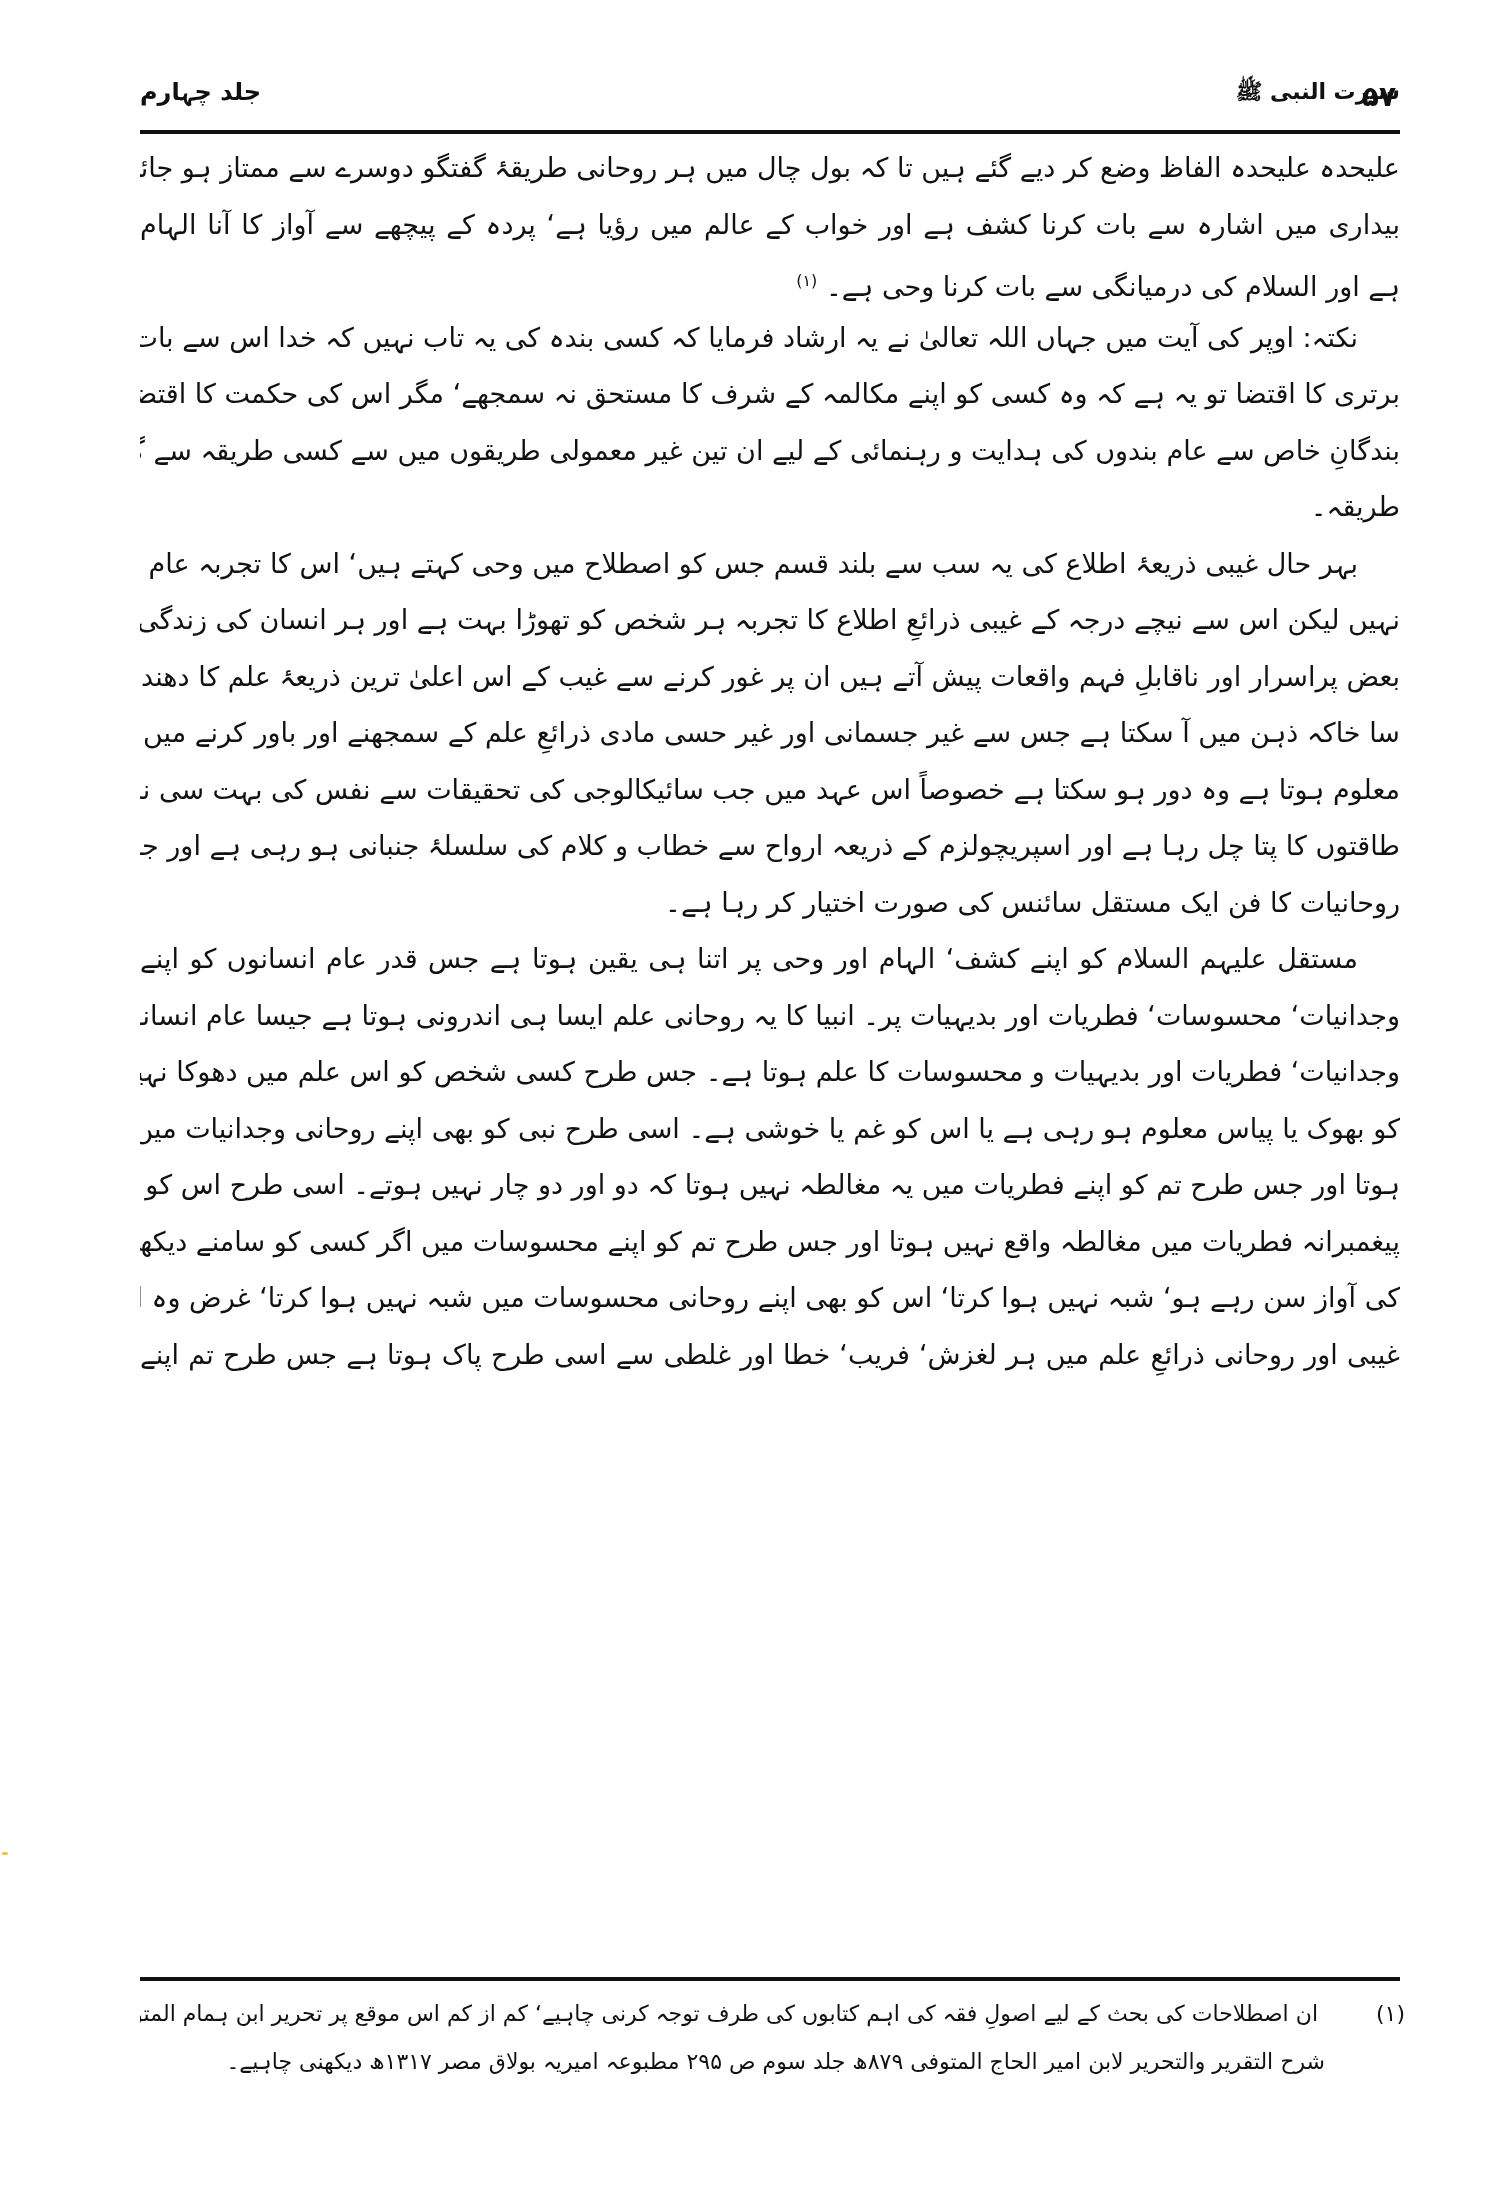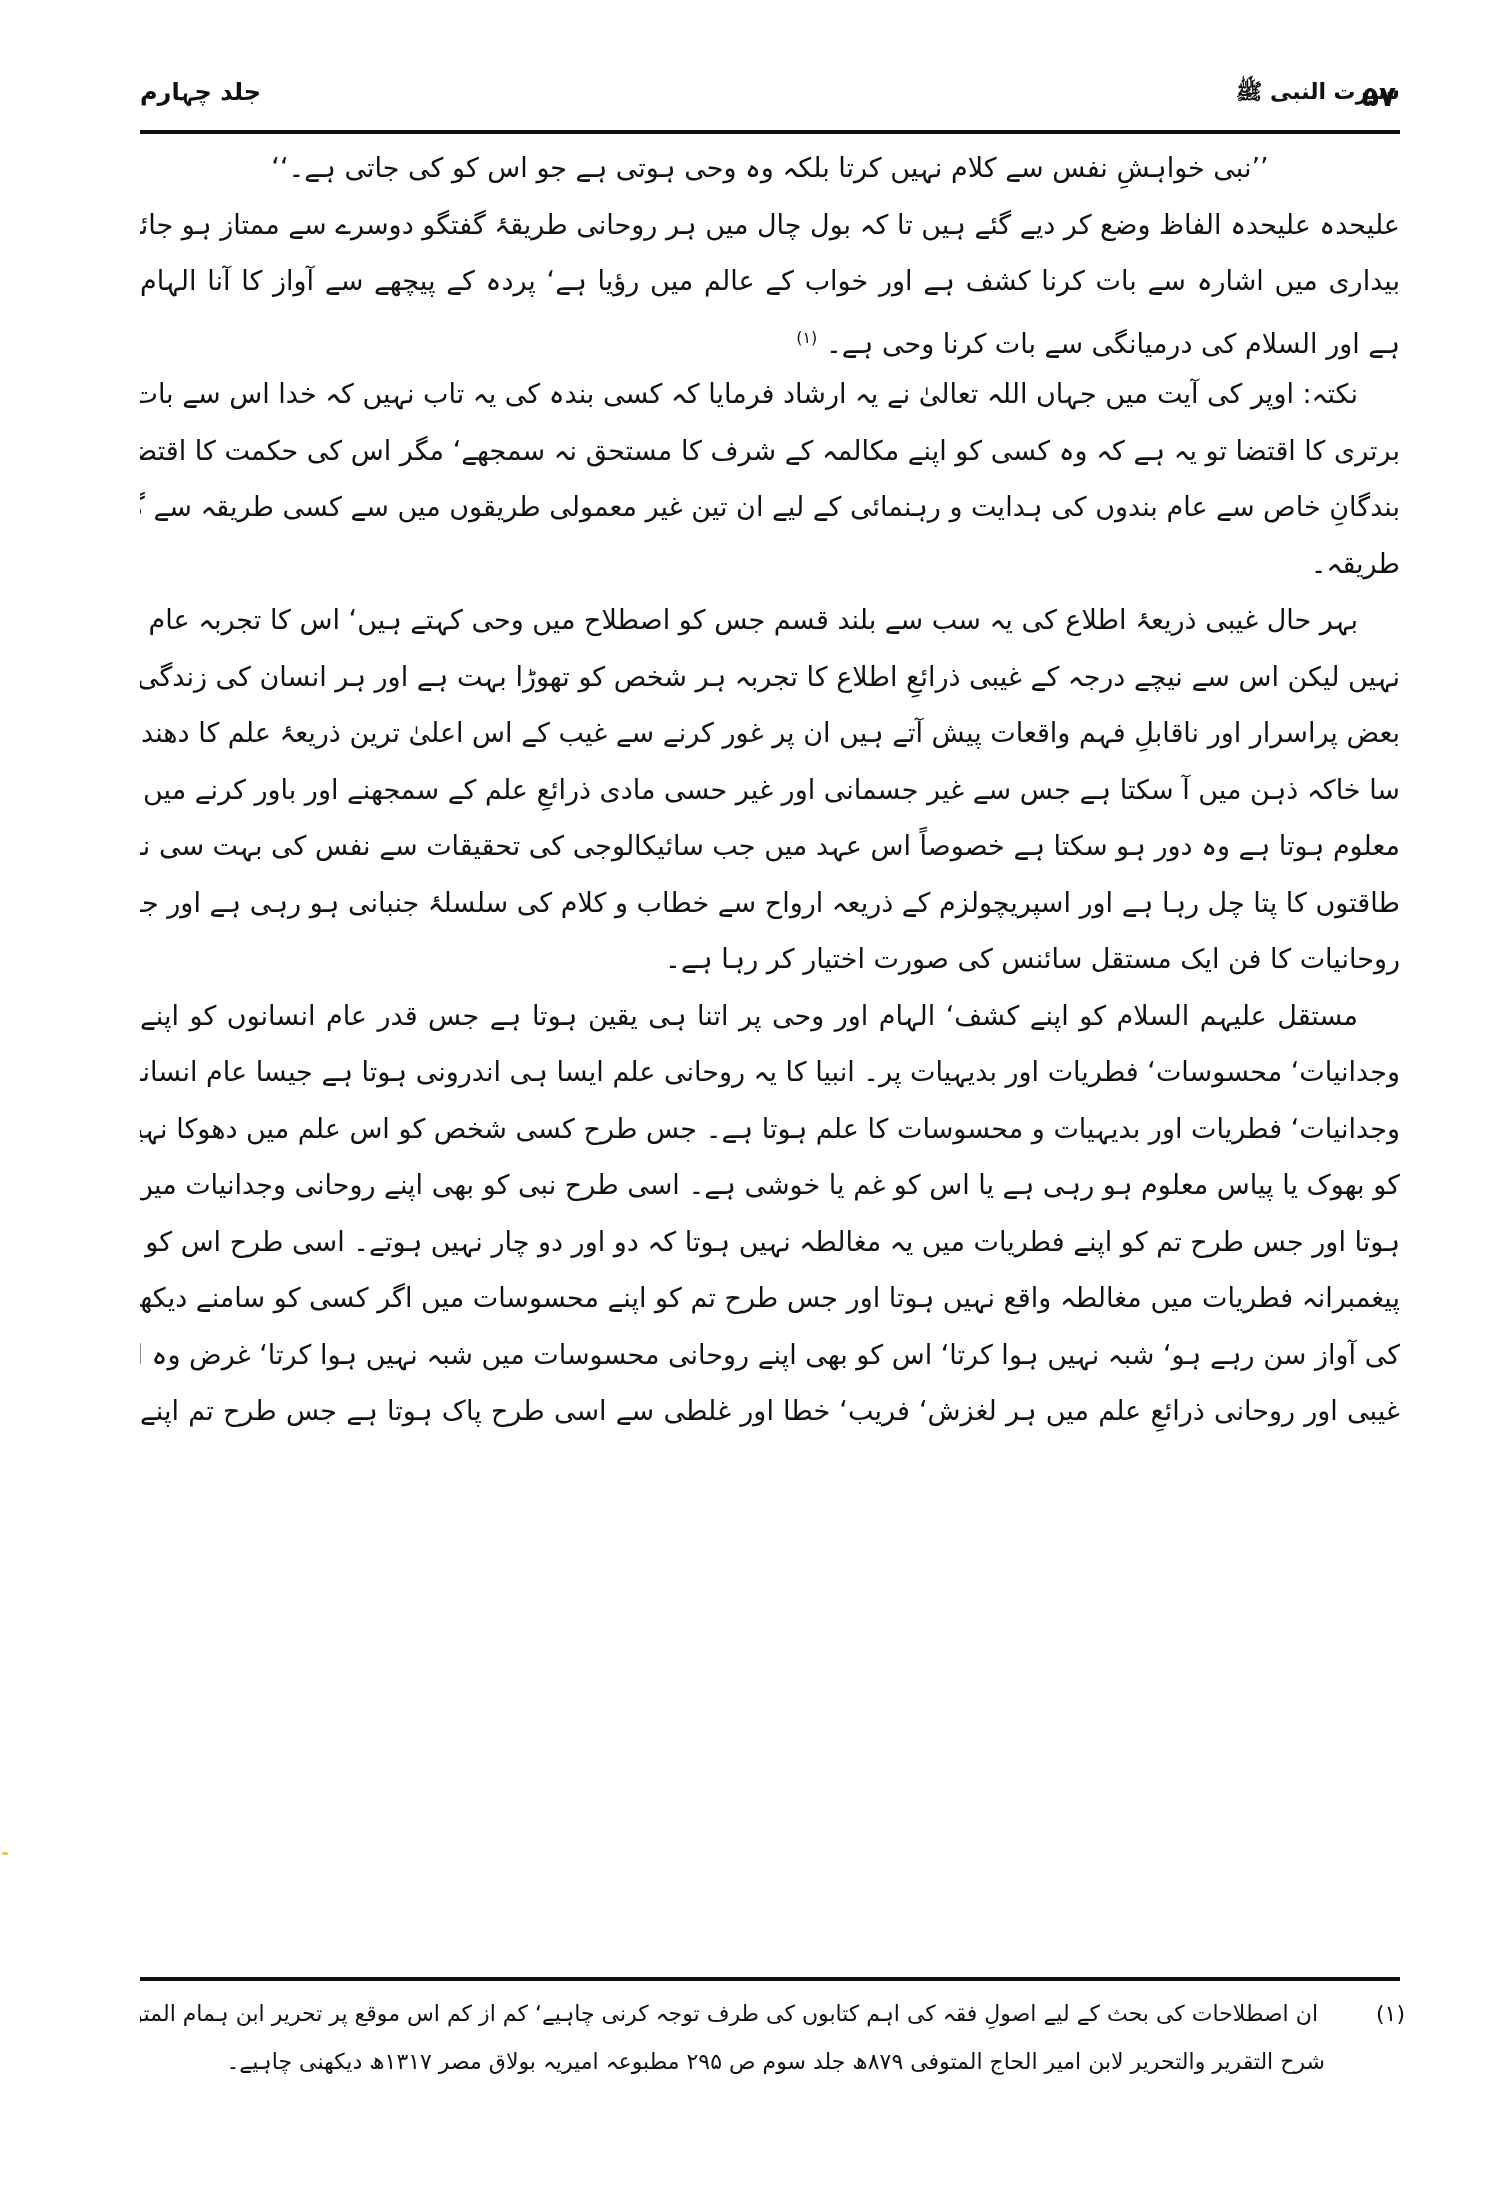--- a/index.html
+++ b/index.html
@@ -31,21 +31,20 @@
 <div class="page">
 
   <div class="header rtl">
     <span class="title">سیرت النبی ﷺ</span>
     <span class="pageno">۵۷</span>
     <span class="volume">جلد چہارم</span>
   </div>
   <div class="header-rule"></div>
 
   <div class="body rtl">
-    <div class="line quote">’’نبی خواہشِ نفس سے کلام نہیں کرتا بلکہ وہ وحی ہوتی ہے جو اس کو کی جاتی ہے۔‘‘</div>
     <div class="line">علیحدہ علیحدہ الفاظ وضع کر دیے گئے ہیں تا کہ بول چال میں ہر روحانی طریقۂ گفتگو دوسرے سے ممتاز ہو جائے‘</div>
     <div class="line">بیداری میں اشارہ سے بات کرنا کشف ہے اور خواب کے عالم میں رؤیا ہے‘ پردہ کے پیچھے سے آواز کا آنا الہام</div>
     <div class="line last"><span>ہے اور السلام کی درمیانگی سے بات کرنا وحی ہے۔</span> <span class="fnref">(۱)</span></div>
     <div class="line indent">نکتہ: اوپر کی آیت میں جہاں اللہ تعالیٰ نے یہ ارشاد فرمایا کہ کسی بندہ کی یہ تاب نہیں کہ خدا اس سے بات</div>
     <div class="line">برتری کا اقتضا تو یہ ہے کہ وہ کسی کو اپنے مکالمہ کے شرف کا مستحق نہ سمجھے‘ مگر اس کی حکمت کا اقتضا یہ ہے کہ وہ اپنے</div>
     <div class="line">بندگانِ خاص سے عام بندوں کی ہدایت و رہنمائی کے لیے ان تین غیر معمولی طریقوں میں سے کسی طریقہ سے گفتگو</div>
     <div class="line last">طریقہ۔</div>
     <div class="line indent">بہر حال غیبی ذریعۂ اطلاع کی یہ سب سے بلند قسم جس کو اصطلاح میں وحی کہتے ہیں‘ اس کا تجربہ عام لوگوں کو</div>
     <div class="line">نہیں لیکن اس سے نیچے درجہ کے غیبی ذرائعِ اطلاع کا تجربہ ہر شخص کو تھوڑا بہت ہے اور ہر انسان کی زندگی میں جو</div>
     <div class="line">بعض پراسرار اور ناقابلِ فہم واقعات پیش آتے ہیں ان پر غور کرنے سے غیب کے اس اعلیٰ ترین ذریعۂ علم کا دھندلا</div>

